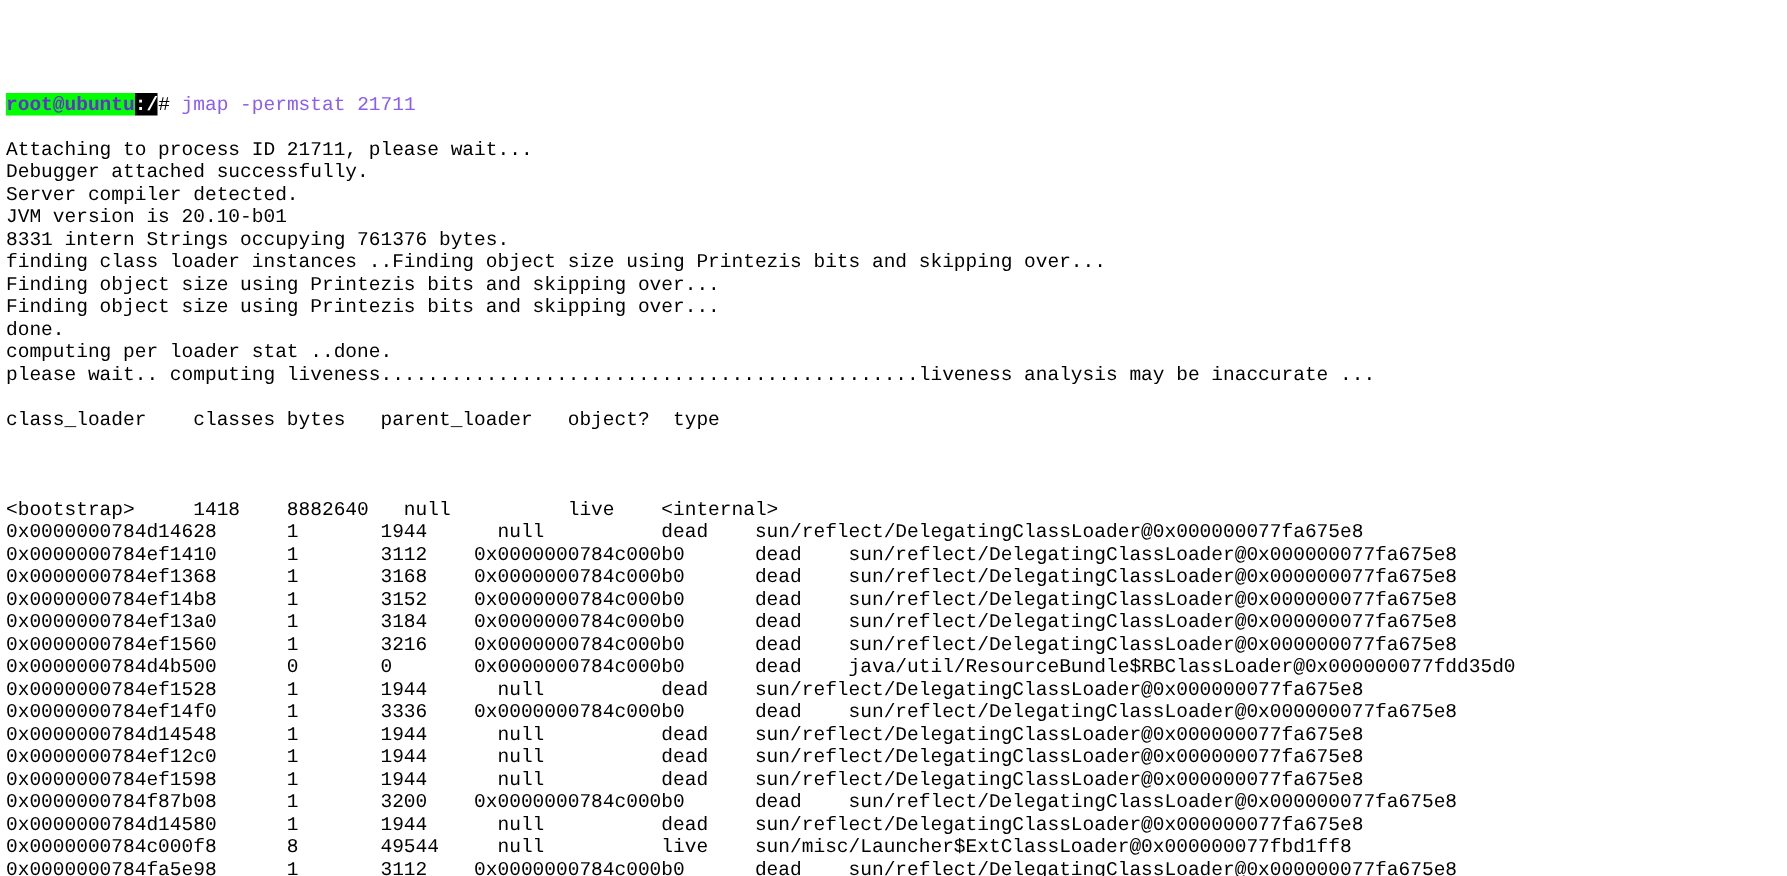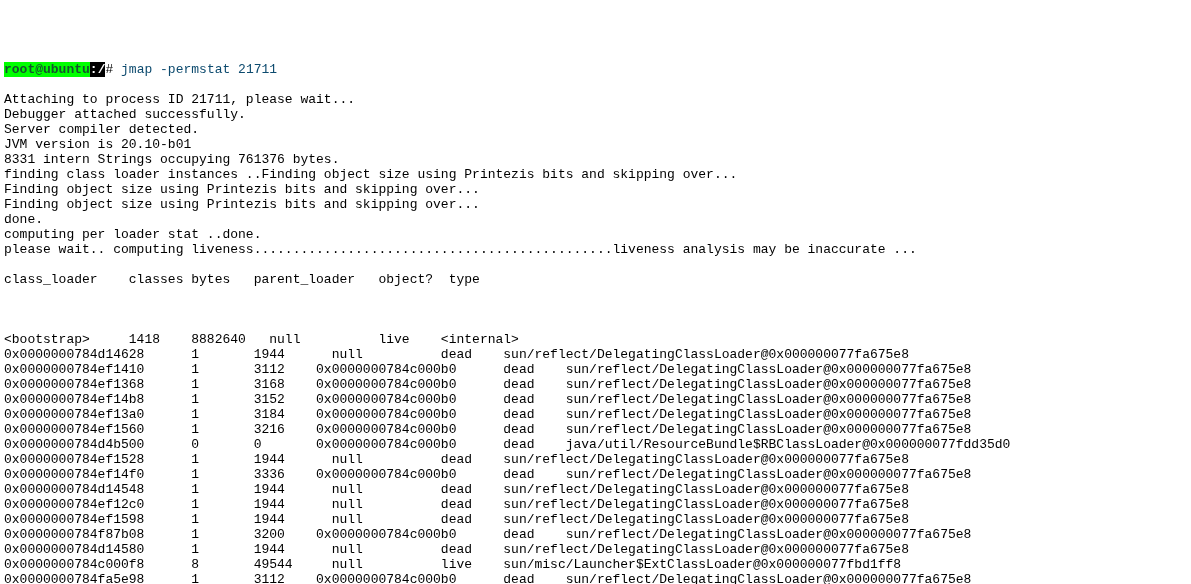--- a/index.html
+++ b/index.html
@@ -5,23 +5,23 @@
   body {
     margin: 0;
     padding: 2px 4px;
     background: #ffffff;
     color: #000000;
     font-family: "Consolas", "Courier New", monospace;
     font-size: 13px;
     line-height: 15px;
     white-space: pre;
   }
-  .prompt-user { background: #00ff00; color: #14532d; font-weight: bold; }
+  .prompt-user { background: #00ff00; color: #6d28d9; font-weight: bold; }
   .prompt-path { background: #000000; color: #ffffff; font-weight: bold; }
-  .prompt-cmd  { color: #0c4a6e; }
+  .prompt-cmd  { color: #8b5cf6; }
   .line { white-space: pre; }
 </style>
 </head>
 <body>
 
 
 
 <div class="line"><span class="prompt-user">root@ubuntu</span><span class="prompt-path">:</span><span class="prompt-path">/</span><span>#</span><span class="prompt-cmd"> jmap -permstat 21711</span></div>
 <div id="preamble"><div class="line">Attaching to process ID 21711, please wait...</div><div class="line">Debugger attached successfully.</div><div class="line">Server compiler detected.</div><div class="line">JVM version is 20.10-b01</div><div class="line">8331 intern Strings occupying 761376 bytes.</div><div class="line">finding class loader instances ..Finding object size using Printezis bits and skipping over...</div><div class="line">Finding object size using Printezis bits and skipping over...</div><div class="line">Finding object size using Printezis bits and skipping over...</div><div class="line">done.</div><div class="line">computing per loader stat ..done.</div><div class="line">please wait.. computing liveness..............................................liveness analysis may be inaccurate ...</div></div>
 <div class="line">class_loader    classes bytes   parent_loader   object?  type</div>

